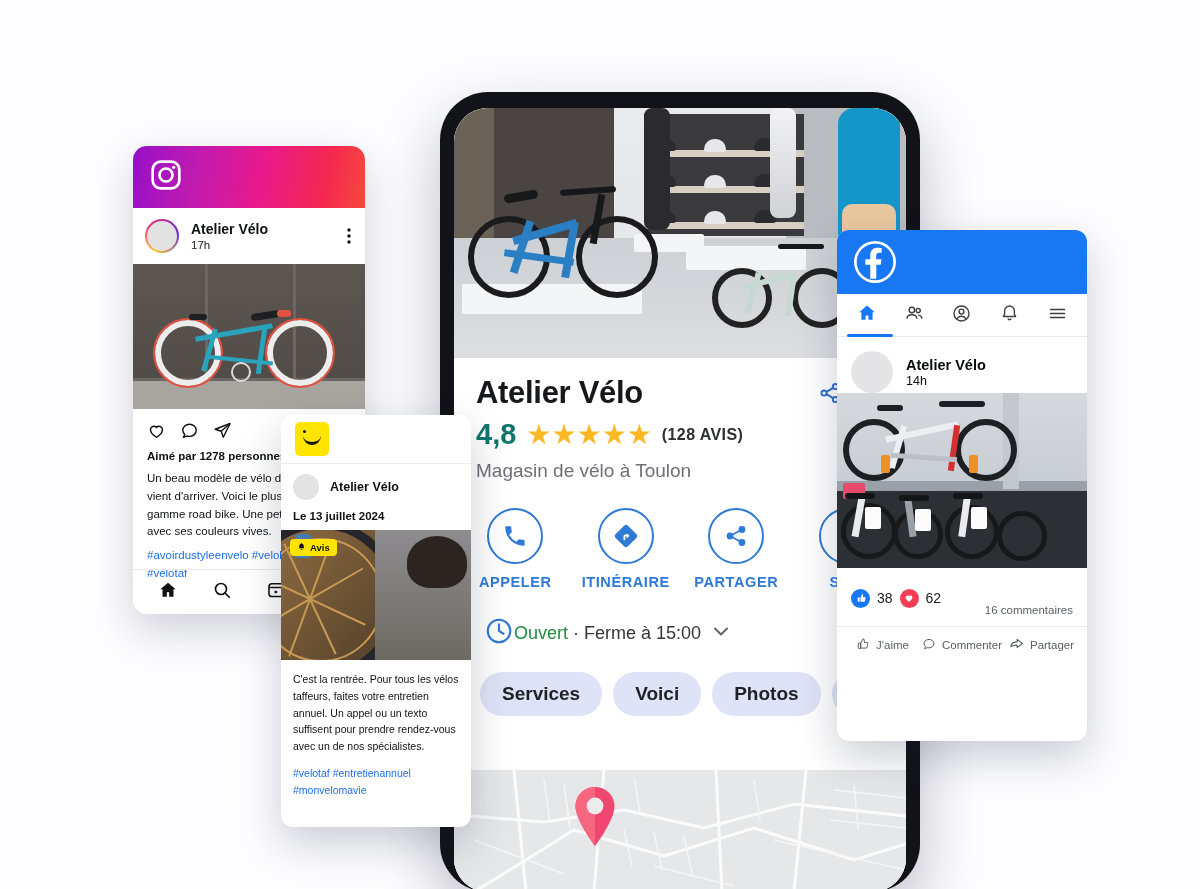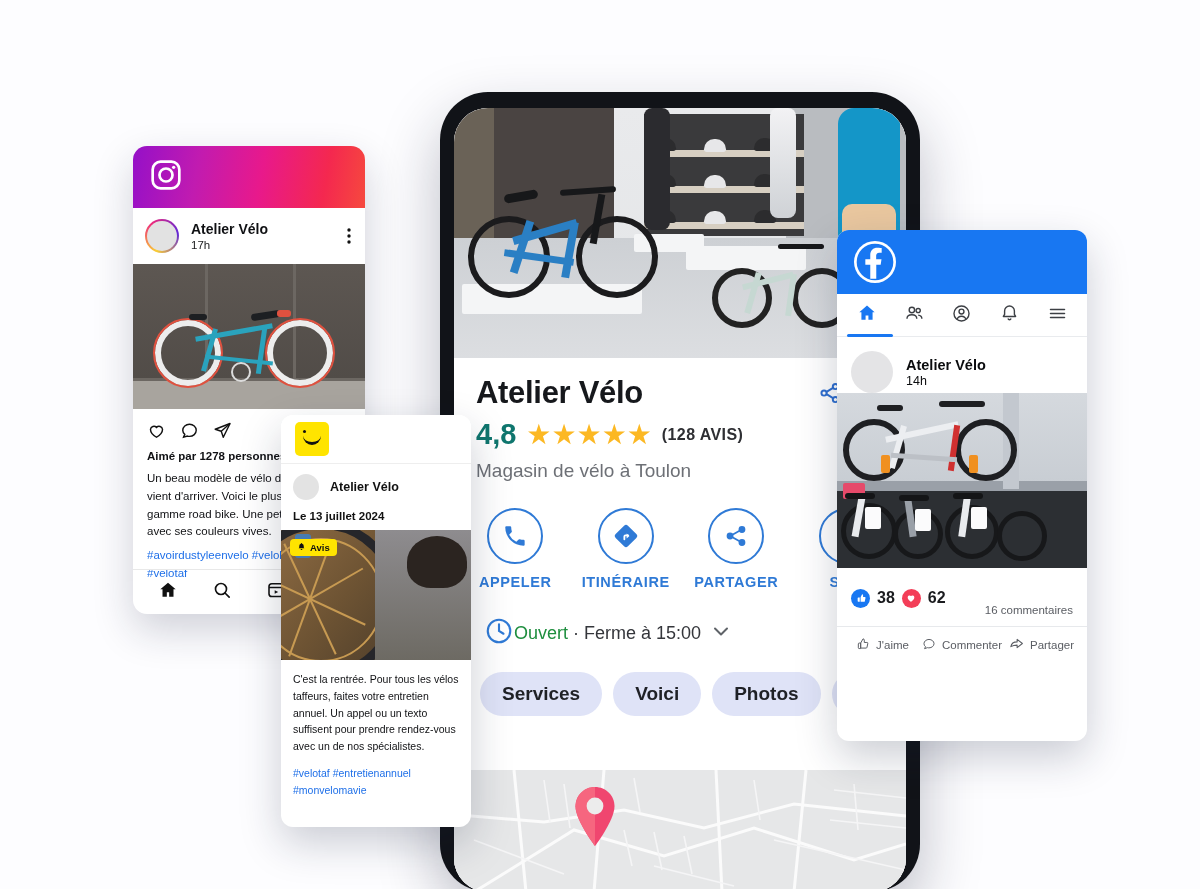--- a/index.html
+++ b/index.html
@@ -126,21 +126,21 @@
   .fb-user{display:flex;align-items:center;gap:13px;padding:14px 14px 0 14px;}
   .fb-ava{width:42px;height:42px;border-radius:50%;background:#e4e4e6;}
   .fb-name{font-size:14.5px;font-weight:700;color:#0b0c0e;line-height:1.3;}
   .fb-time{font-size:12.5px;color:#0b0c0e;}
   .fb-txt{font-size:12px;font-weight:600;color:#0b0c0e;line-height:1.6;padding:13px 14px 12px 14px;}
   .fb-photo{height:175px;background:#b9bec6;position:relative;overflow:hidden;}
   .fb-reacts{display:flex;align-items:center;gap:7px;padding:12px 14px 10px 14px;}
   .rb{width:19px;height:19px;border-radius:50%;display:flex;align-items:center;justify-content:center;color:#fff;font-size:11px;}
   .rb.like{background:#1877F2;}
   .rb.love{background:#F33E58;}
-  .rcount{font-size:16px;font-weight:700;color:#1b1c1f;}
+  .rcount{font-size:14px;font-weight:400;color:#1b1c1f;}
   .rcmt{margin-left:auto;font-size:11.5px;color:#5a5d63;margin-top:24px;}
   .fb-bar{display:flex;border-top:1px solid #e7e9ec;padding:9px 6px;}
   .fb-bar .b{flex:1;display:flex;align-items:center;justify-content:center;gap:6px;font-size:11.5px;color:#5a5d63;}
 </style>
 </head>
 <body>
 
 <div class="stage">
 
   <div class="phone">

